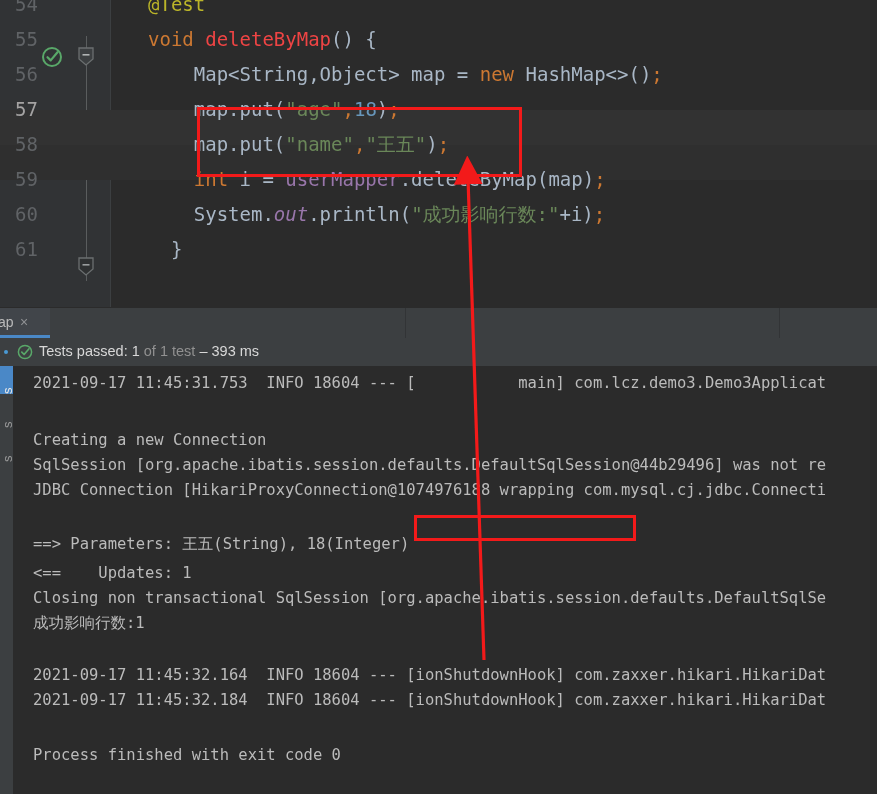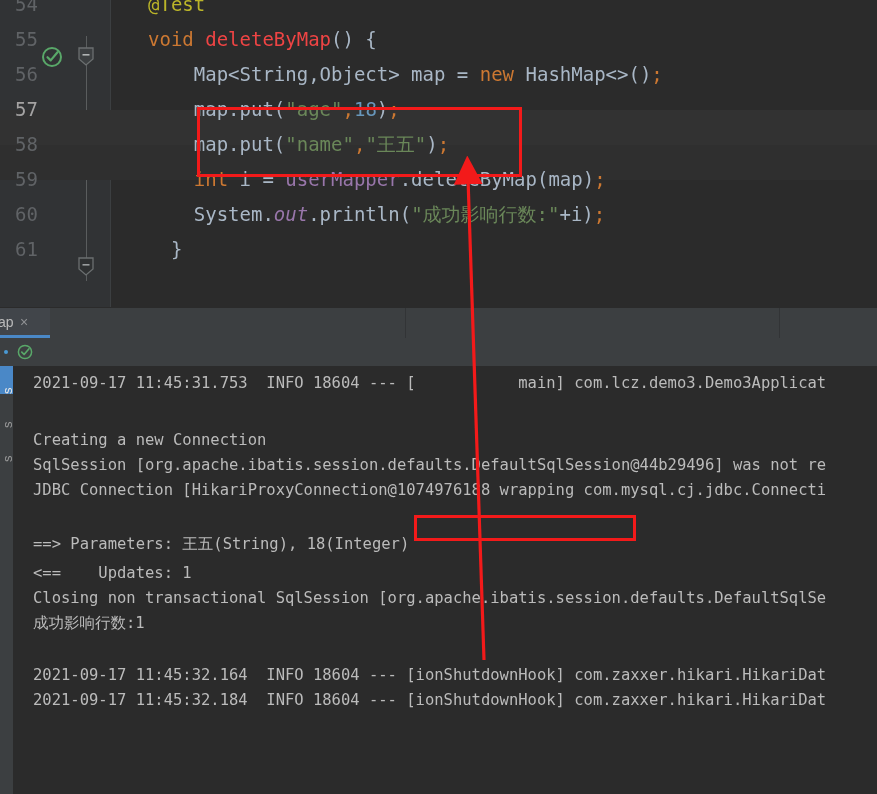--- a/index.html
+++ b/index.html
@@ -121,20 +121,21 @@
     <div class="tab-div" style="left:405px;"></div>
     <div class="tab-div" style="left:779px;"></div>
   </div>
 
   <div class="statusrow">
     <div class="dot"></div>
     <svg class="st-check" viewBox="0 0 16 16">
       <circle cx="8" cy="8" r="6.6" fill="none" stroke="#59a869" stroke-width="1.5"></circle>
       <path d="M4.8 8.2 L7.1 10.5 L12 4.8" fill="none" stroke="#59a869" stroke-width="1.7" stroke-linecap="round" stroke-linejoin="round"></path>
     </svg>
+    <div class="st-text"><span>Tests passed: </span><span>1</span><span class="st-dim"> of 1 test </span><span>– </span><span>393 ms</span></div>
   </div>
 
   <div class="sidestrip">
     <div class="sidetab sel" style="top:0px;height:28px;">s</div>
     <div class="sidetab" style="top:36px;height:26px;">s</div>
     <div class="sidetab" style="top:70px;height:26px;">s</div>
   </div>
 
   <div class="console" id="console-body">
       <div class="cline" style="top: -4px;">                                                                                     </div>
@@ -142,20 +143,21 @@
       <div class="cline" style="top: 38px;"></div>
       <div class="cline" style="top: 64px;">Creating a new Connection</div>
       <div class="cline" style="top: 89px;">SqlSession [org.apache.ibatis.session.defaults.DefaultSqlSession@44b29496] was not re</div>
       <div class="cline" style="top: 114px;">JDBC Connection [HikariProxyConnection@1074976188 wrapping com.mysql.cj.jdbc.Connecti</div>
       <div class="cline" style="top: 168px;">==&gt; Parameters: 王五(String), 18(Integer)</div>
       <div class="cline" style="top: 197px;">&lt;==    Updates: 1</div>
       <div class="cline" style="top: 222px;">Closing non transactional SqlSession [org.apache.ibatis.session.defaults.DefaultSqlSe</div>
       <div class="cline" style="top: 247px;">成功影响行数:1</div>
       <div class="cline" style="top: 299px;">2021-09-17 11:45:32.164  INFO 18604 --- [ionShutdownHook] com.zaxxer.hikari.HikariDat</div>
       <div class="cline" style="top: 324px;">2021-09-17 11:45:32.184  INFO 18604 --- [ionShutdownHook] com.zaxxer.hikari.HikariDat</div>
+      <div class="cline" style="top: 379px;">Process finished with exit code 0</div>
     </div>
 
   <div class="redbox" id="box-code" style="left: 197px; top: 107px; width: 325px; height: 70px;"></div>
   <div class="redbox" id="box-sql" style="left: 414px; top: 515px; width: 222px; height: 26px;"></div>
 
   <svg class="arrow-svg">
     <defs>
       <marker id="ah" markerWidth="9" markerHeight="9" refX="2" refY="4.5" orient="auto">
         <path d="M0,0 L9,4.5 L0,9 z" fill="#f31a1a"></path>
       </marker>

